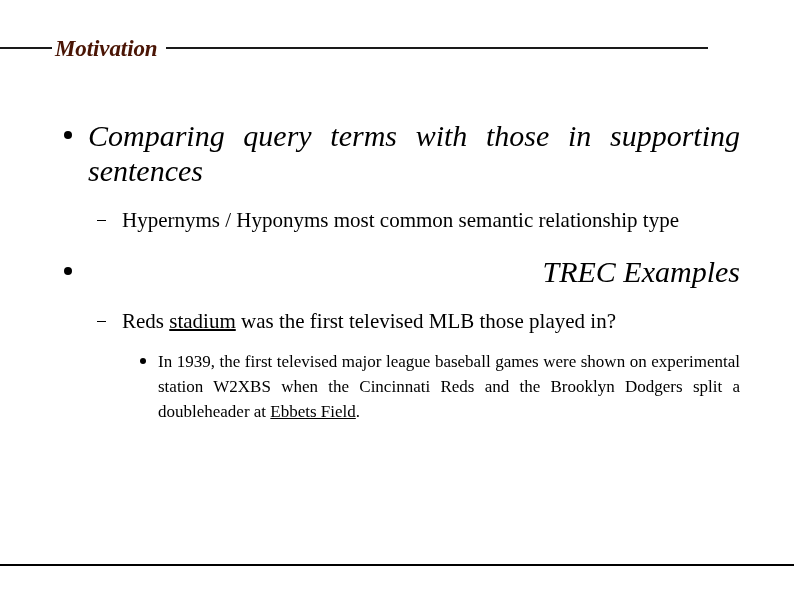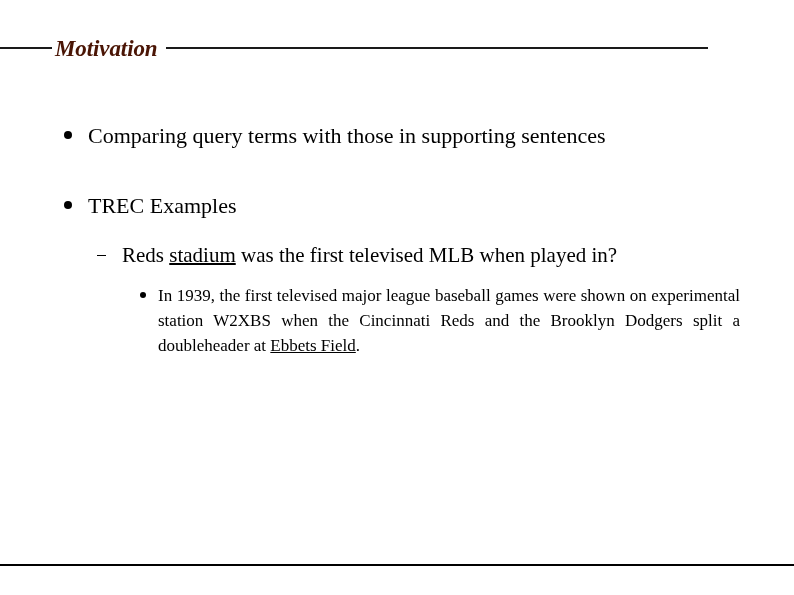--- a/index.html
+++ b/index.html
@@ -83,27 +83,28 @@
     width: 8px;
     height: 8px;
     border-radius: 50%;
     background: #000;
     vertical-align: middle;
     position: relative;
     top: -3px;
   }
   .lvl1 .body {
     flex: 1 1 auto;
-    font-size: 22px;
+    font-size: 30px;
     line-height: 35px;
     text-align: justify;
     text-justify: inter-word;
+    font-style: italic;
   }
   .lvl1 .body.nojust {
-    text-align: left;
+    text-align: right;
   }
 
   
   .lvl2 {
     padding-left: 97px;
     padding-right: 54px;
   }
   .lvl2 .marker {
     flex: 0 0 25px;
     font-size: 21px;
@@ -183,33 +184,37 @@
 
 <div class="content">
 
   <div class="bullet-row lvl1">
     <div class="marker"><span class="dot"></span></div>
     <div class="body">Comparing query terms with those in supporting sentences</div>
   </div>
 
   <div class="sp-1"></div>
 
+  <div class="bullet-row lvl2">
+    <div class="marker"><span class="dash"></span></div>
+    <div class="body">Hypernyms / Hyponyms most common semantic relationship type</div>
+  </div>
 
   <div class="sp-2"></div>
 
   <div class="bullet-row lvl1">
     <div class="marker"><span class="dot"></span></div>
     <div class="body nojust">TREC Examples</div>
   </div>
 
   <div class="sp-1"></div>
 
   <div class="bullet-row lvl2">
     <div class="marker"><span class="dash"></span></div>
-    <div class="body"><span>Reds </span><u class="kw">stadium</u><span> was the first televised MLB when played in?</span></div>
+    <div class="body"><span>Reds </span><u class="kw">stadium</u><span> was the first televised MLB those played in?</span></div>
   </div>
 
   <div class="sp-3"></div>
 
   <div class="bullet-row lvl3">
     <div class="marker"><span class="dot"></span></div>
     <div class="body"><span>In 1939, the first televised major league baseball games were shown on experimental station W2XBS when the Cincinnati Reds and the Brooklyn Dodgers split a doubleheader at </span><u class="kw">Ebbets Field</u><span>.</span></div>
   </div>
 
 </div>

